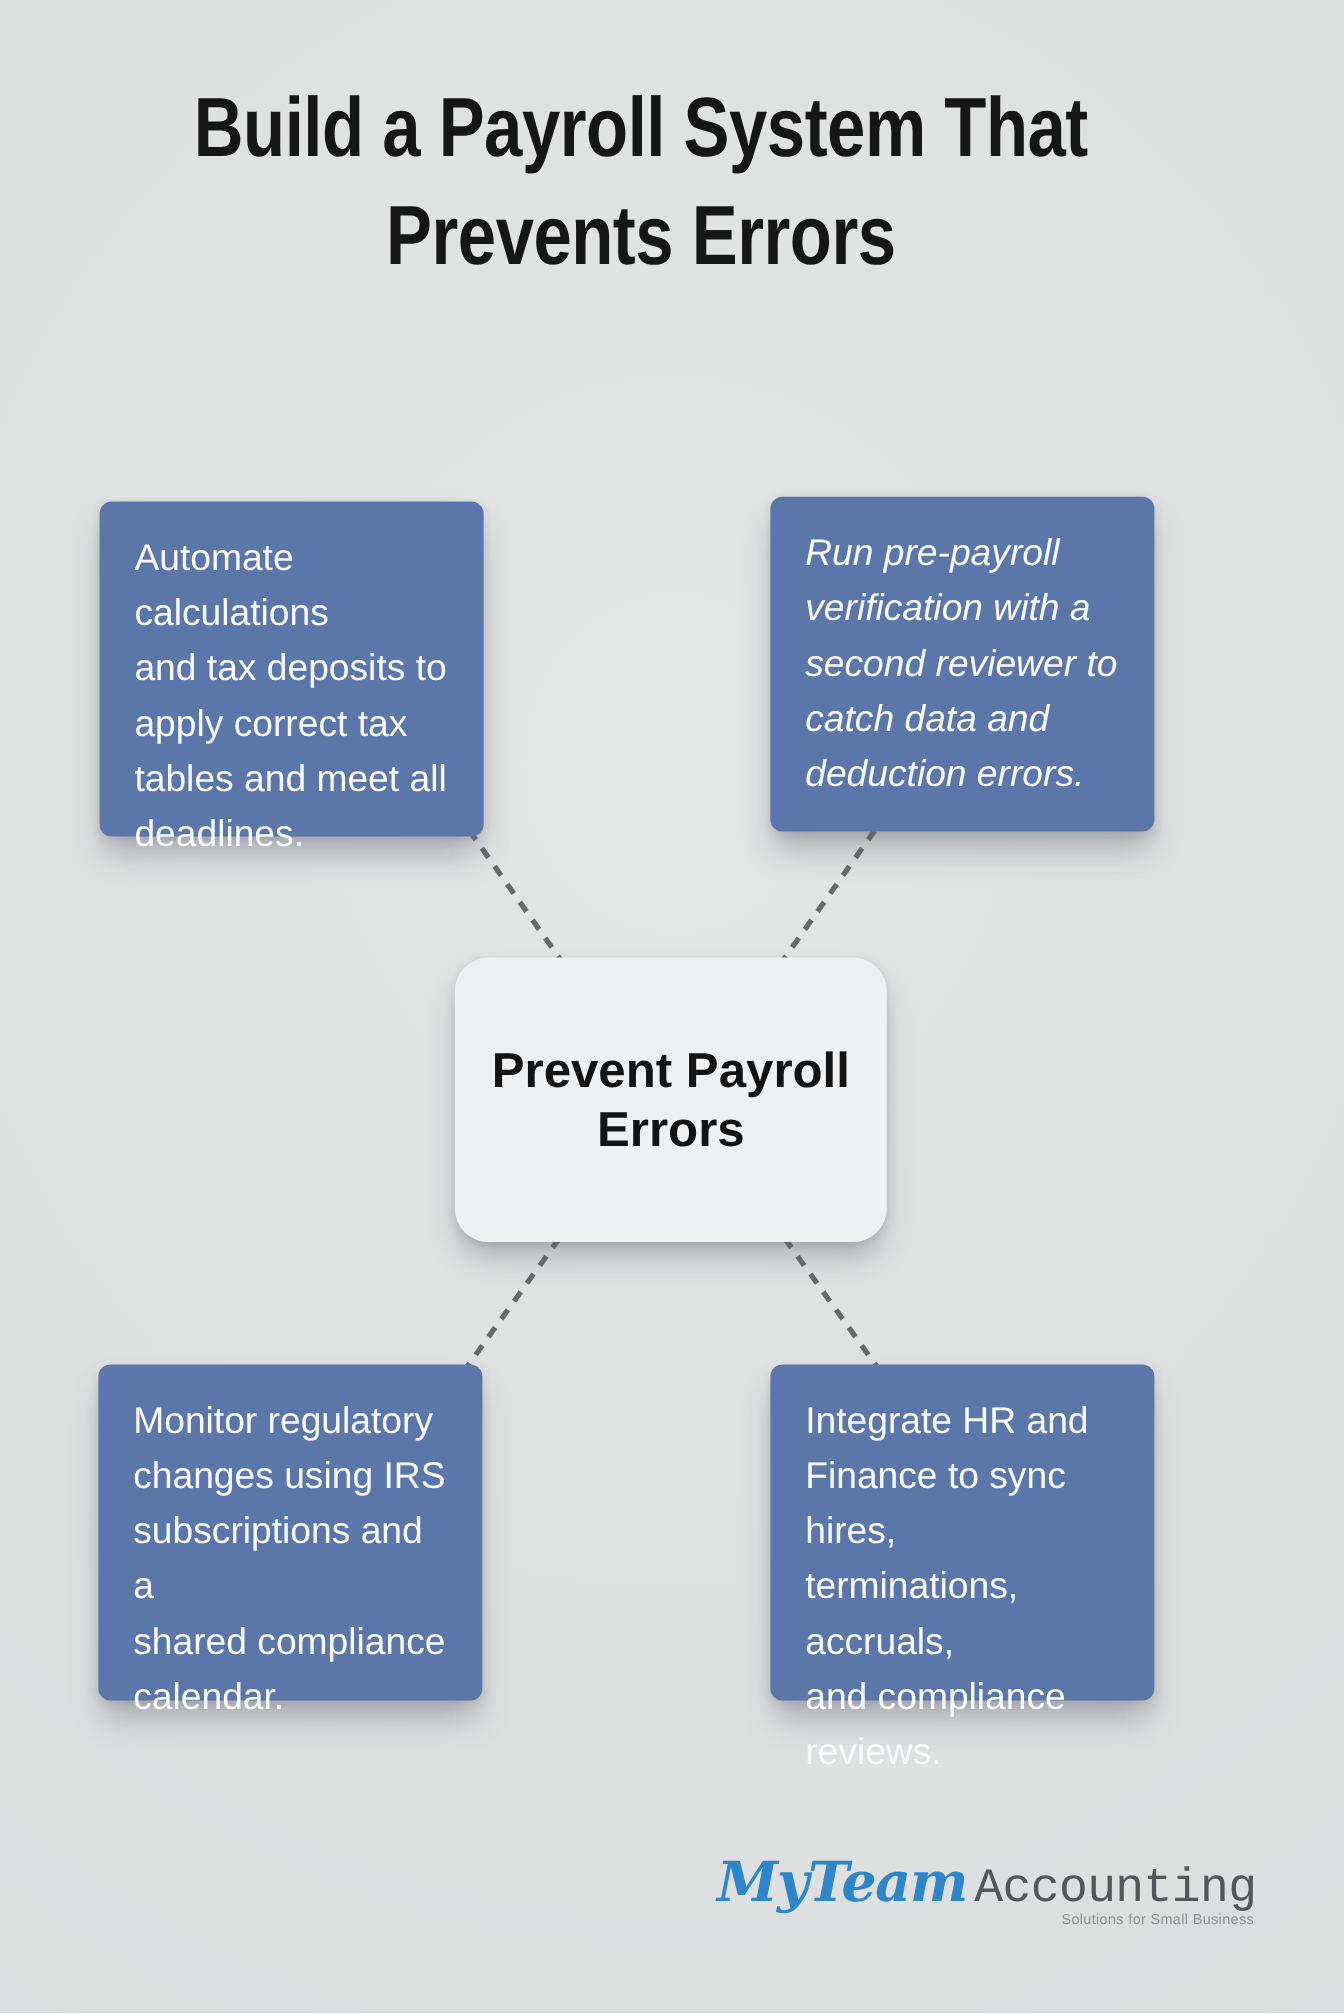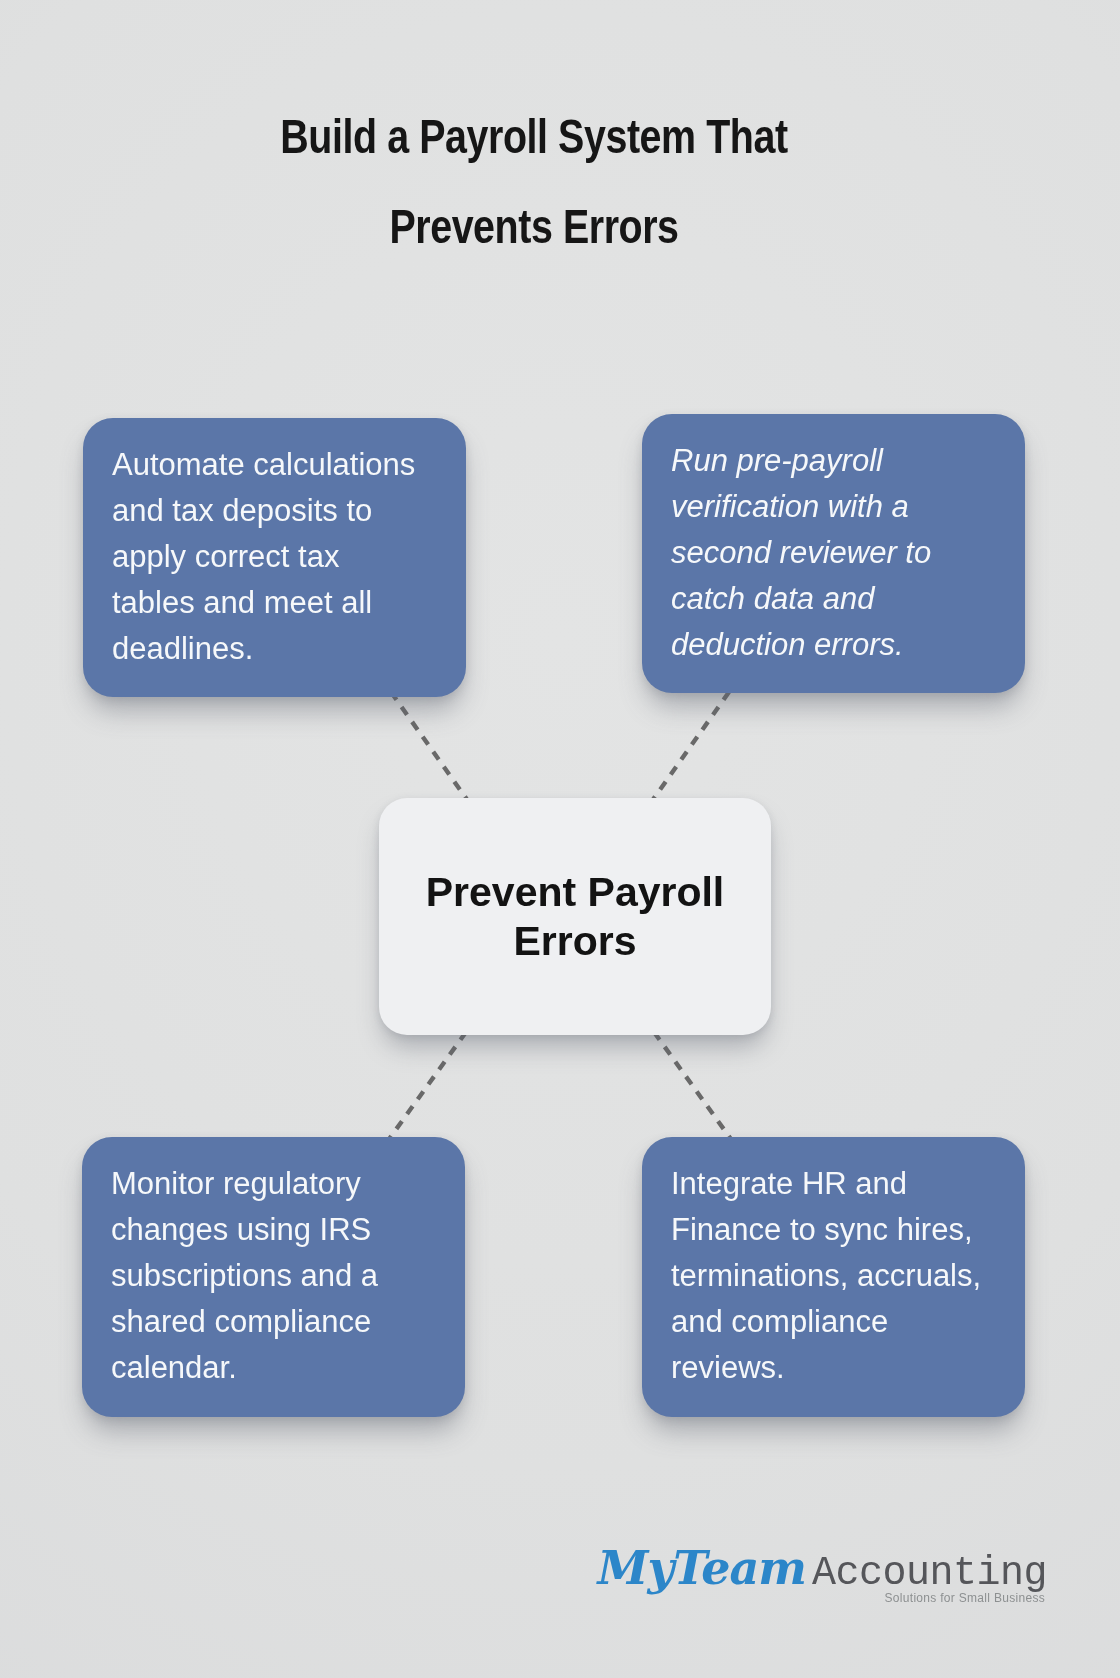--- a/index.html
+++ b/index.html
@@ -10,25 +10,25 @@
     overflow: hidden;
     font-family: "Liberation Sans", sans-serif;
     background: radial-gradient(120% 90% at 50% 38%, #e3e4e4 0%, #dfe0e0 55%, #d9dadb 100%);
   }
 
   
   .title {
     position: absolute;
     top: 0; left: 0;
     width: 1068px;
-    padding-top: 92px;
+    padding-top: 61px;
     margin: 0;
     text-align: center;
     font-weight: bold;
-    font-size: 48px;
+    font-size: 70px;
     line-height: 90px;
     color: #161616;
     letter-spacing: -0.5px;
   }
   .title-inner {
     display: block;
     transform: scaleX(0.82);
     transform-origin: 50% 50%;
     white-space: pre-line;
   }
@@ -44,24 +44,24 @@
   }
   .connectors line {
     stroke: #696969;
     stroke-width: 4.4;
     stroke-dasharray: 9.5 8.8;
   }
 
   
   .node {
     position: absolute;
-    width: 383px;
+    width: 320px;
     height: 279px;
     background: #5b76a8;
-    border-radius: 30px;
+    border-radius: 10px;
     box-shadow: 0 18px 26px -4px rgba(96,101,112,0.42), 0 3px 8px rgba(96,101,112,0.18);
     z-index: 2;
     box-sizing: border-box;
     padding: 24px 28px 24px 29px;
   }
   .node p {
     margin: 0;
     font-size: 31px;
     line-height: 46px;
     color: #f6f8fa;
@@ -69,21 +69,21 @@
   }
   .node-tl { left: 83px;  top: 418px; }
   .node-tr { left: 642px; top: 414px; font-style: italic; }
   .node-bl { left: 82px;  top: 1137px; height: 280px; }
   .node-br { left: 642px; top: 1137px; height: 280px; }
 
   
   .center-node {
     position: absolute;
     left: 379px; top: 798px;
-    width: 392px; height: 237px;
+    width: 360px; height: 237px;
     background: #eff0f2;
     border-radius: 28px;
     box-shadow: 0 16px 24px -4px rgba(96,101,112,0.40), 0 2px 7px rgba(96,101,112,0.16);
     z-index: 2;
     display: flex;
     align-items: center;
     justify-content: center;
   }
   .center-label {
     font-weight: bold;

